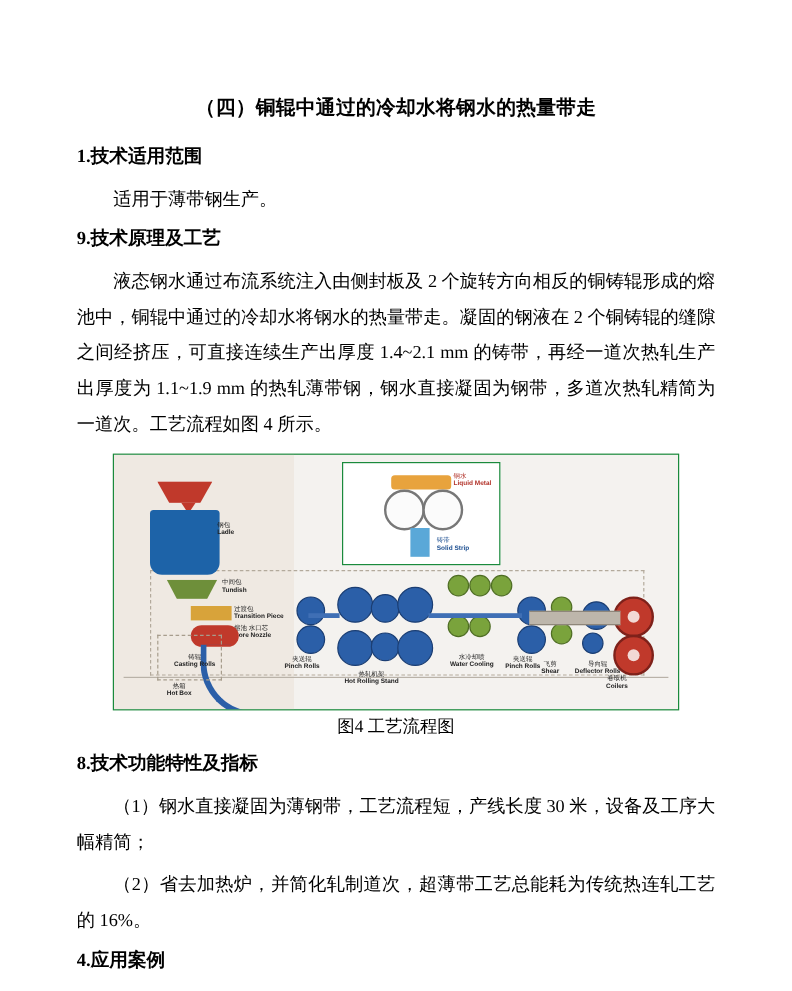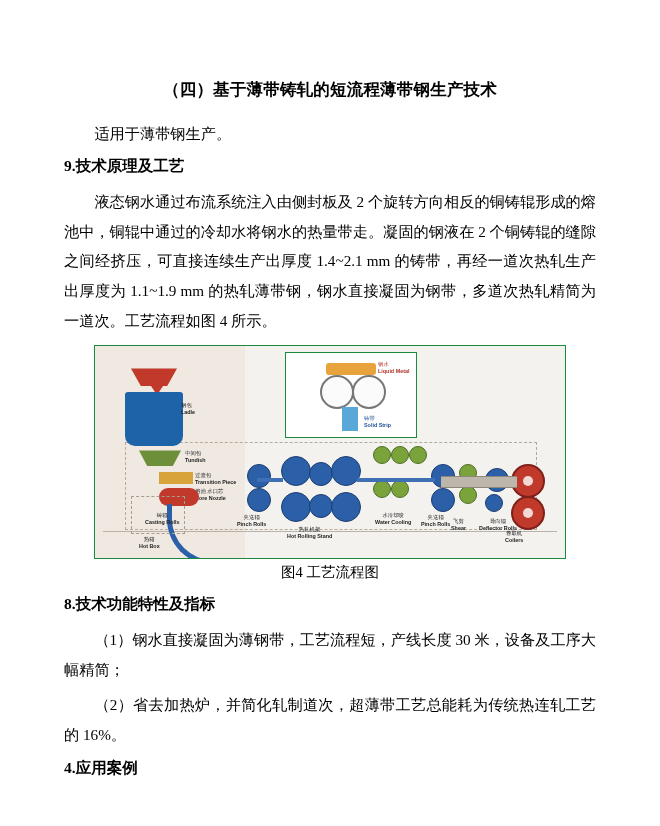--- a/index.html
+++ b/index.html
@@ -224,22 +224,23 @@
   .flabel .cn { font-size: 5.4px; display: block; }
   .flabel .en { font-size: 5.4px; display: block; font-weight: bold; }
   .flabel.red .cn, .flabel.red .en { color: #b23229; }
   .flabel.blue .cn, .flabel.blue .en { color: #1d4f91; }
 </style>
 </head>
 <body>
 
 <div class="page">
 
-  <h1 class="doc-title">（四）基于薄带铸轧的短流程薄带钢生产技术</h1>
-
+  <h1 class="doc-title">（四）铜辊中通过的冷却水将钢水的热量带走</h1>
+
+  <h2 class="heading">1.技术适用范围</h2>
   <p class="para indent">适用于薄带钢生产。</p>
 
   <h2 class="heading">9.技术原理及工艺</h2>
   <p class="para indent">液态钢水通过布流系统注入由侧封板及 2 个旋转方向相反的铜铸辊形成的熔池中，铜辊中通过的冷却水将钢水的热量带走。凝固的钢液在 2 个铜铸辊的缝隙之间经挤压，可直接连续生产出厚度 1.4~2.1 mm 的铸带，再经一道次热轧生产出厚度为 1.1~1.9 mm 的热轧薄带钢，钢水直接凝固为钢带，多道次热轧精简为一道次。工艺流程如图 4 所示。</p>
 
   <div class="figure-wrap">
     <div class="fig">
       <div class="bg-left"></div>
       <div class="floor"></div>
       <div class="dashbox"></div>

